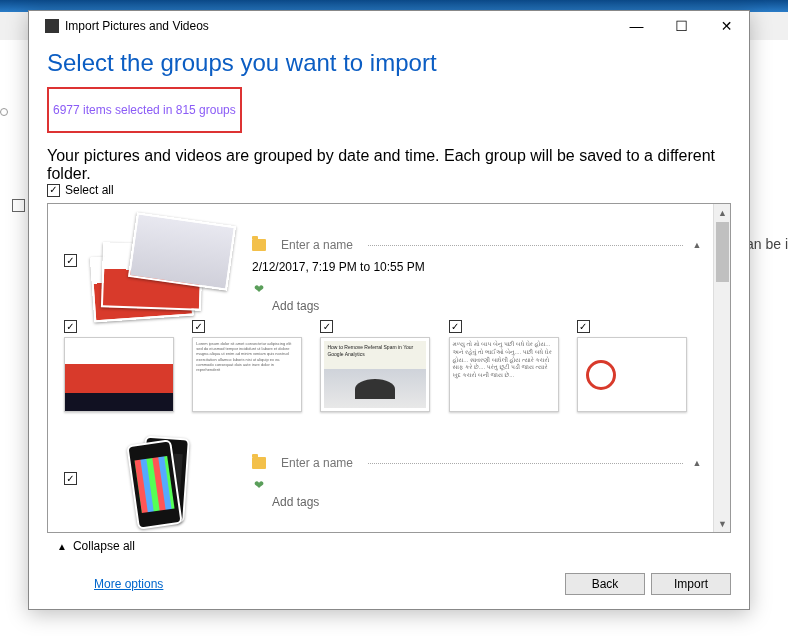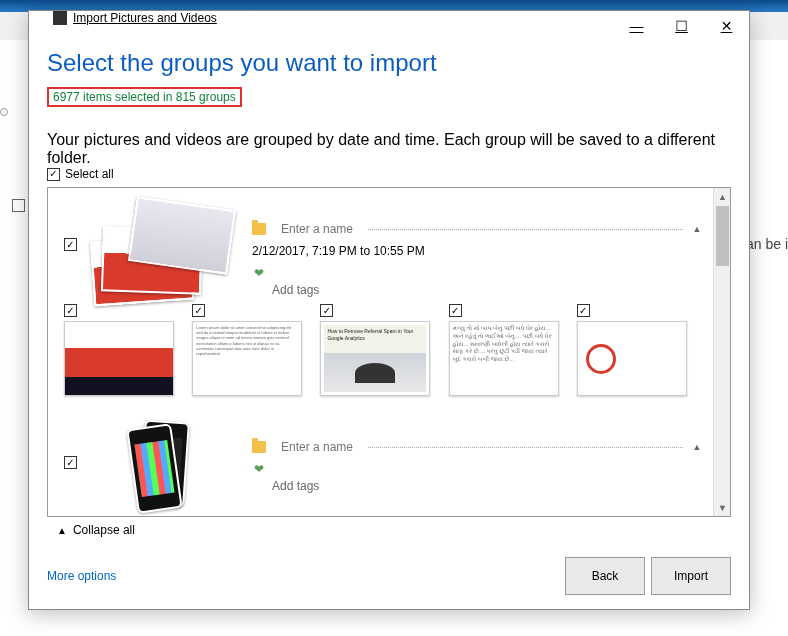--- a/index.html
+++ b/index.html
@@ -52,22 +52,22 @@
     width: 722px; height: 600px;
     background: #fff;
     border: 1px solid #888;
     display: flex;
     flex-direction: column;
     box-shadow: 0 4px 20px rgba(0,0,0,0.25);
   }
   .titlebar {
     height: 30px;
     display: flex;
-    padding-left: 24px;
-    text-decoration: underline;
+    align-items: center;
+    padding-left: 16px;
   }
   .titlebar .icon {
     width: 14px; height: 14px;
     background: #333;
     margin-right: 6px;
     display: inline-block;
   }
   .titlebar .title {
     font-size: 12px;
     color: #000;
@@ -89,25 +89,25 @@
     overflow: hidden;
   }
   .heading {
     color: #0b5dc3;
     font-size: 24px;
     font-weight: 400;
     margin: 8px 0 10px 0;
   }
   .status-highlight {
     border: 2px solid #d33;
-    padding: 1px 4px;
+    padding: 14px 4px;
     display: inline-block;
     font-size: 12px;
-    color: #15803d;
-    margin-bottom: 24px;
+    color: #8b5cf6;
+    margin-bottom: 14px;
   }
   .subtext {
     font-size: 16px;
     color: #000;
     margin-bottom: 0;
   }
   .selectall {
     display: flex;
     align-items: center;
     font-size: 12px;
@@ -307,26 +307,28 @@
     margin-right: 6px;
     font-size: 10px;
   }
   .footer {
     display: flex;
     align-items: center;
     padding: 14px 18px;
   }
   .more-link {
     color: #0066cc;
-    font-size: 12px;
+    text-decoration: underline;
+    font-size: 12px;
+    margin-left: 47px;
   }
   .footer .spacer { flex: 1; }
   .btn {
     min-width: 80px;
-    height: 38px;
+    height: 22px;
     border: 1px solid #999;
     background: #e9e9e9;
     font-size: 12px;
     color: #000;
     display: flex;
     align-items: center;
     justify-content: center;
     margin-left: 6px;
     padding: 0 12px;
   }

